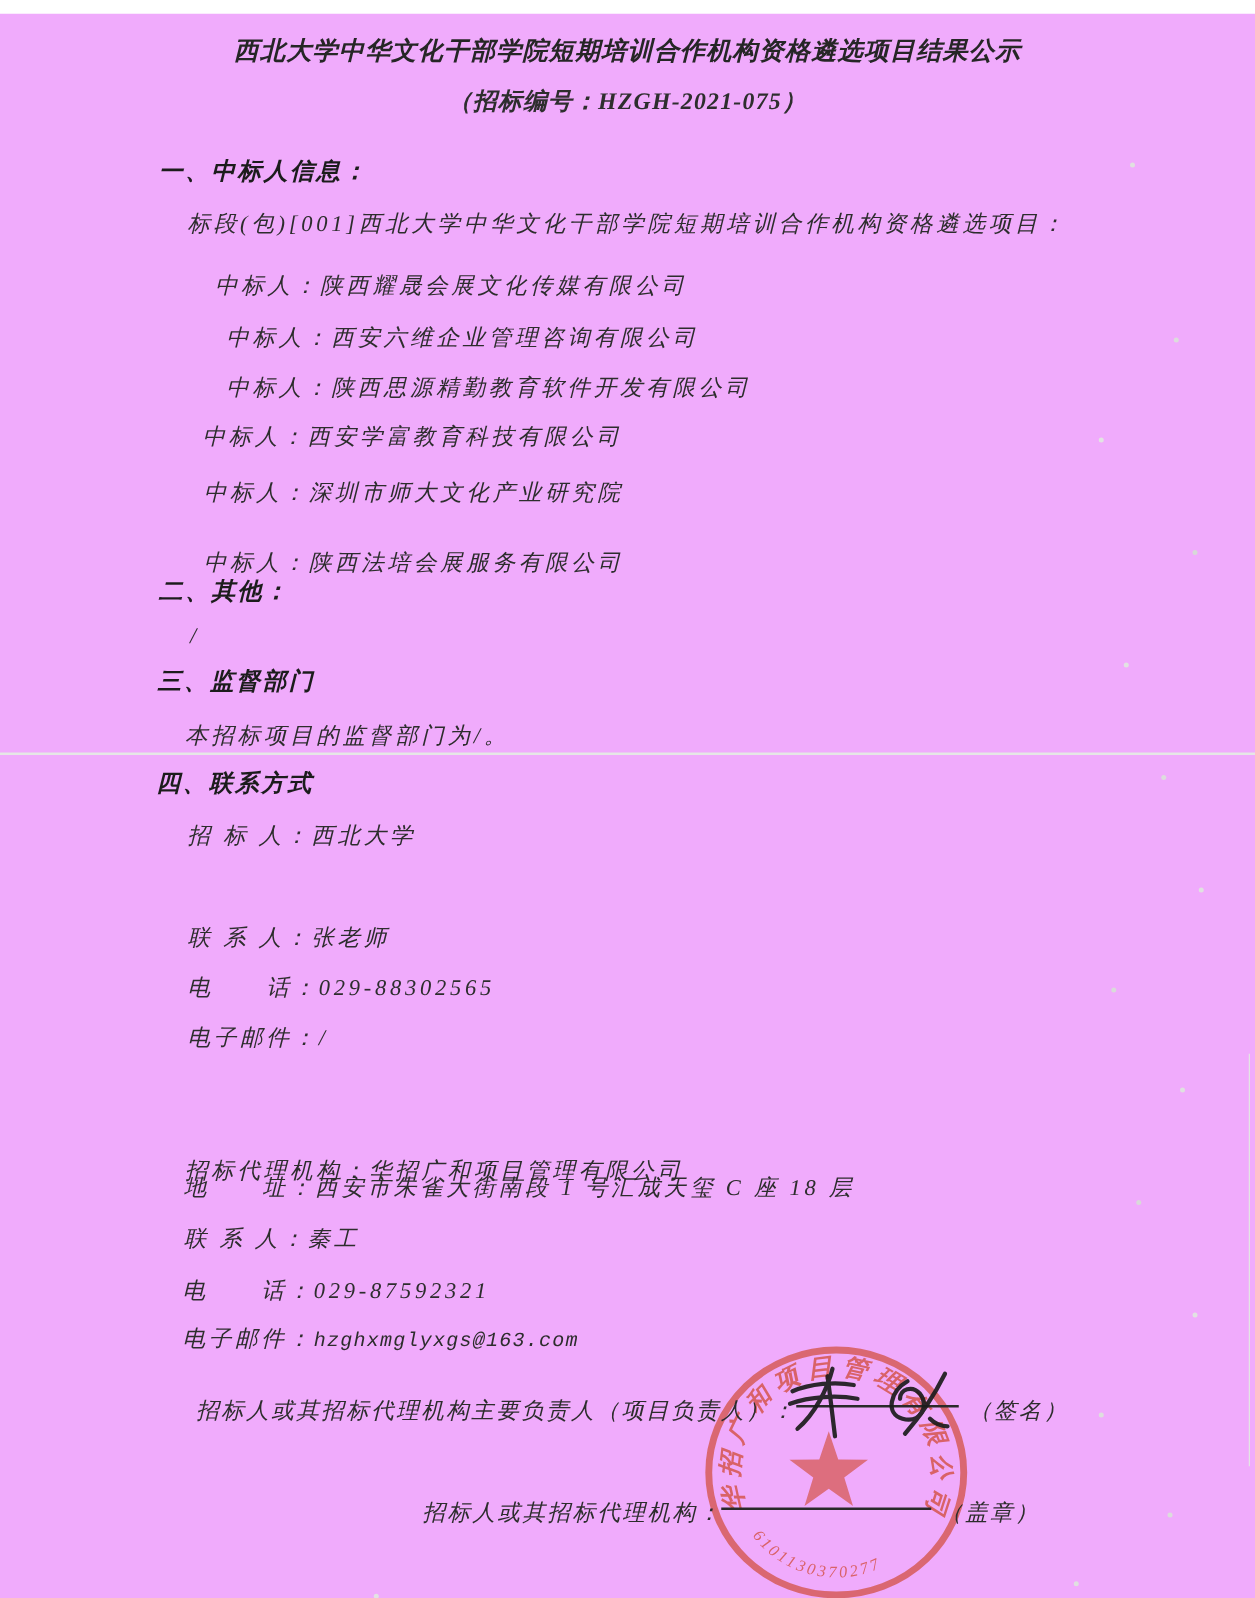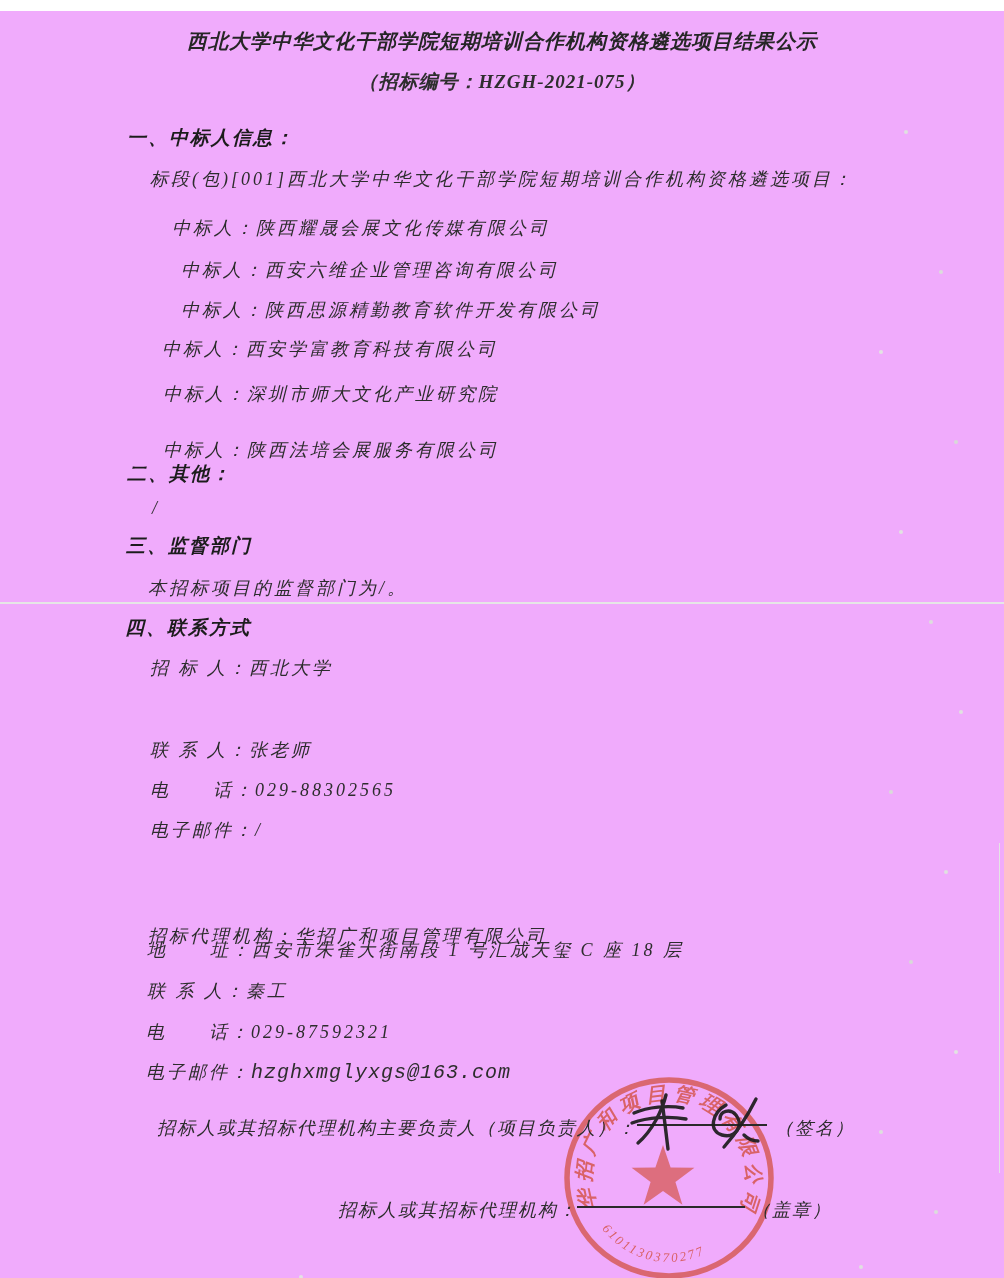--- a/index.html
+++ b/index.html
@@ -21,21 +21,21 @@
   .doc-subtitle{
     top:59px;left:0;width:100%;text-align:center;
     font-size:19px;font-weight:600;letter-spacing:1px;color:#2e2e2e;
   }
   .h{
     font-family:"Liberation Sans","DejaVu Sans",sans-serif;
     font-weight:bold;font-size:19px;letter-spacing:2px;color:#1c1c1c;
   }
   .body-t{font-size:18px;letter-spacing:3px;color:#2d2d2d;}
   .lbl{display:inline-block;min-width:96px;}
-  .mono{font-family:"Liberation Mono","DejaVu Sans Mono",monospace;font-size:20px;letter-spacing:1px;}
+  .mono{font-family:"Liberation Mono","DejaVu Sans Mono",monospace;font-size:16px;letter-spacing:1px;}
   .sep-band{position:absolute;left:0;top:591px;width:1004px;height:2px;background:#e6e6e6;}
   .edge-line{position:absolute;left:999px;top:832px;width:1px;height:330px;background:#e4e4e4;}
   .underline{position:absolute;height:0;border-bottom:2px solid #2a2a2a;}
   .noise{position:absolute;top:0;left:0;width:2px;height:2px;background:transparent;border-radius:50%;
     box-shadow:
       905px 120px 0 1px #e0e0e0, 940px 260px 0 1px #dcdcdc, 880px 340px 0 1px #e3e3e3,
       955px 430px 0 1px #d8d8d8, 900px 520px 0 1px #e2e2e2, 930px 610px 0 1px #dddddd,
       960px 700px 0 1px #e1e1e1, 890px 780px 0 1px #dadada, 945px 860px 0 1px #e0e0e0,
       910px 950px 0 1px #d9d9d9, 955px 1040px 0 1px #e2e2e2, 880px 1120px 0 1px #dedede,
       935px 1200px 0 1px #dcdcdc, 860px 1255px 0 1px #e0e0e0, 300px 1265px 0 1px #e3e3e3;

